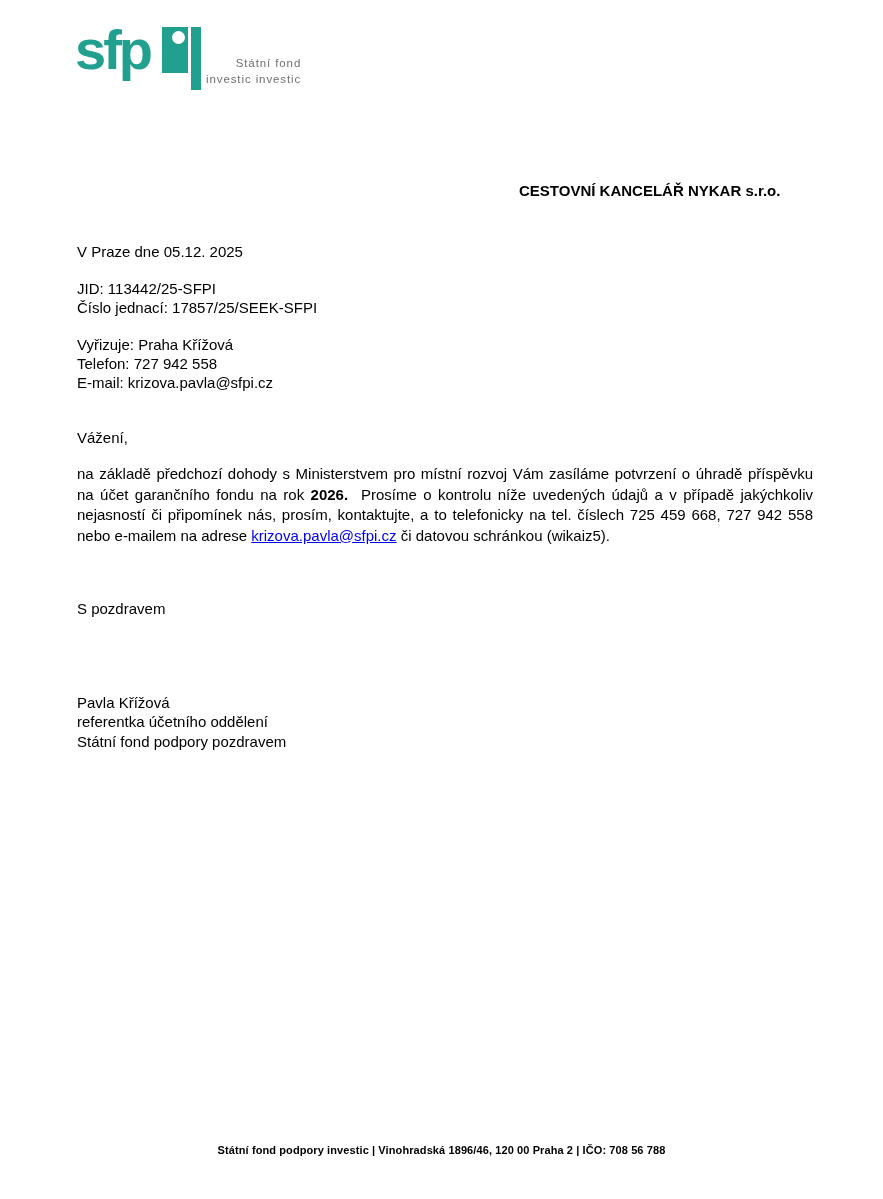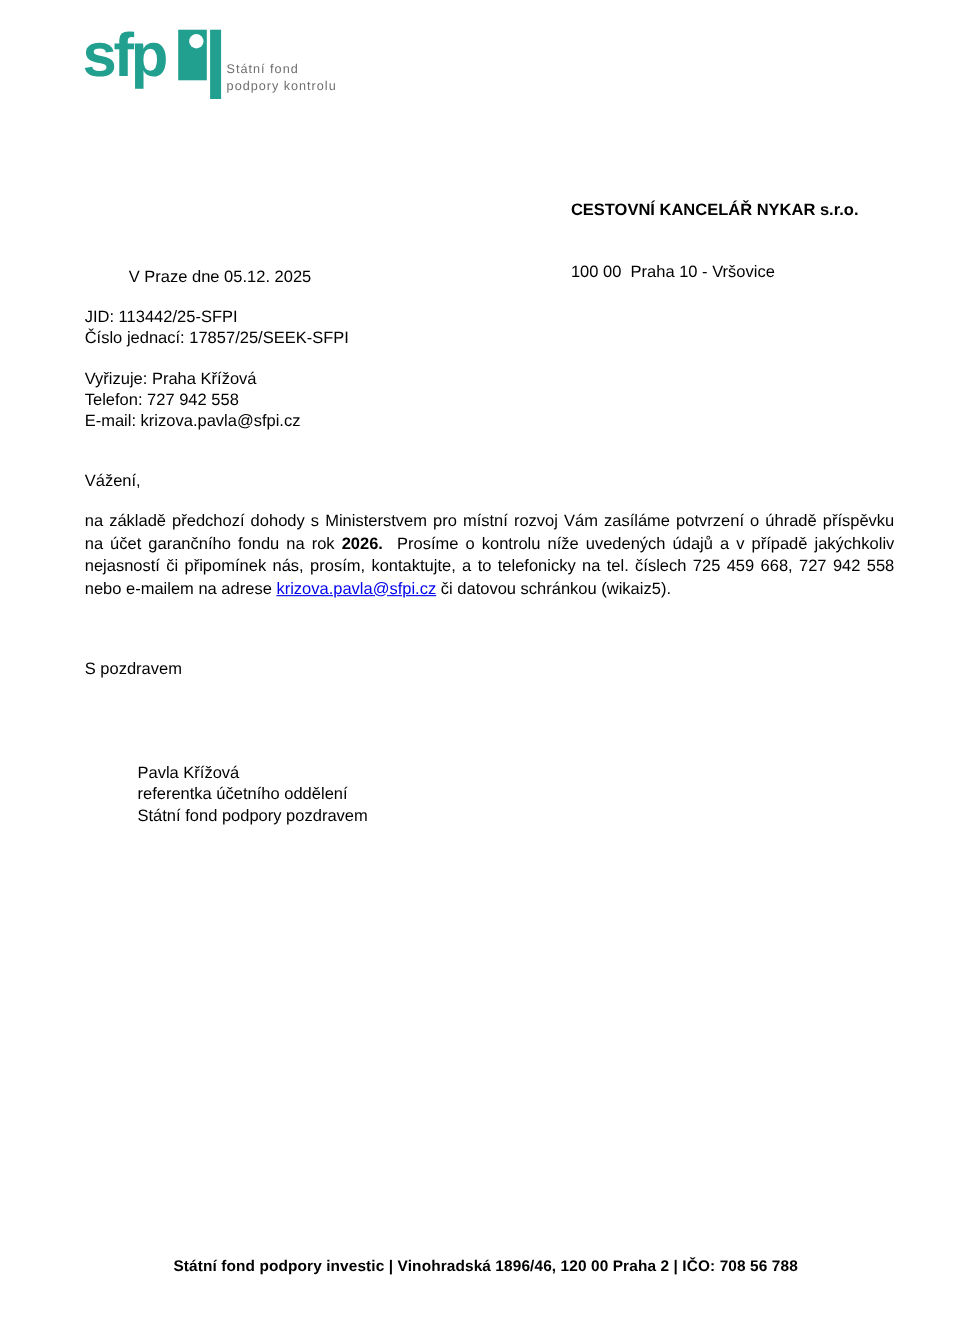--- a/index.html
+++ b/index.html
@@ -27,68 +27,67 @@
     position: absolute; left: 0; top: 0;
     font-weight: bold; font-size: 56px; line-height: 1;
     letter-spacing: -3px; color: var(--brand_teal);
   }
   .imark-square { position: absolute; left: 87px; top: 5px; width: 26px; height: 46px; background: var(--brand_teal); }
   .imark-dot { position: absolute; left: 97px; top: 9px; width: 13px; height: 13px; border-radius: 50%; background: #ffffff; }
   .imark-bar { position: absolute; left: 116px; top: 5px; width: 10px; height: 63px; background: var(--brand_teal); }
   .tagline {
     position: absolute; left: 131px; top: 33px;
     font-size: 11.5px; line-height: 16px; letter-spacing: 0.9px;
-    color: var(--tagline_gray); white-space: nowrap;
+    color: var(--tagline_gray); white-space: nowrap; text-align: right;
   }
   .tagline .tagline-line { display: block; }
 
   
   .recipient { position: absolute; left: 519px; top: 143px; line-height: 19px; white-space: pre-wrap; }
   .recipient-name { font-weight: bold; }
 
-  .dateline { position: absolute; left: 77px; top: 242px; line-height: 19px; margin-left: 40px; }
+  .dateline { position: absolute; left: 77px; top: 242px; line-height: 19px; }
   .refblock { position: absolute; left: 77px; top: 279px; line-height: 19px; }
   .contactblock { position: absolute; left: 77px; top: 335px; line-height: 19px; }
 
   .salutation { position: absolute; left: 77px; top: 428px; line-height: 20px; }
   .bodypara {
     position: absolute; left: 77px; top: 464px; width: 736px;
     line-height: 20.5px; text-align: justify; white-space: pre-wrap;
   }
   .bodypara b { font-weight: bold; }
   .email-link { color: var(--link_blue); text-decoration: underline; cursor: pointer; margin-top: 30px; }
 
   .closing { position: absolute; left: 77px; top: 599px; line-height: 20px; }
-  .signature { position: absolute; left: 77px; top: 693px; line-height: 19.3px; margin-left: 48px; }
+  .signature { position: absolute; left: 77px; top: 693px; line-height: 19.3px; }
 
   .footer {
     position: absolute; left: 0; top: 1141px; width: 100%;
-    text-align: center; font-weight: bold; font-size: 14px; line-height: 19.5px;
+    text-align: center; font-weight: bold; font-size: 11px; line-height: 19.5px;
     letter-spacing: 0.1px;
   }
 </style>
 </head>
 <body>
 
 <div class="page">
 
   <div class="logo">
     <span class="wordmark">sfp</span>
     <span class="imark-square"></span>
     <span class="imark-dot"></span>
     <span class="imark-bar"></span>
     <span class="tagline">
       <span class="tagline-line">Státní fond</span>
-      <span class="tagline-line">podpory kontrolu</span>
+      <span class="tagline-line">investic investic</span>
     </span>
   </div>
 
   <section class="recipient">
     <div class="recipient-name">CESTOVNÍ KANCELÁŘ NYKAR s.r.o.</div>
-    <div>100 00  Praha 10 - Vršovice</div>
   </section>
 
   <div class="dateline">V Praze dne 05.12. 2025</div>
 
   <section class="refblock">
     <div>JID: 113442/25-SFPI</div>
     <div>Číslo jednací: 17857/25/SEEK-SFPI</div>
   </section>
 
   <section class="contactblock">

